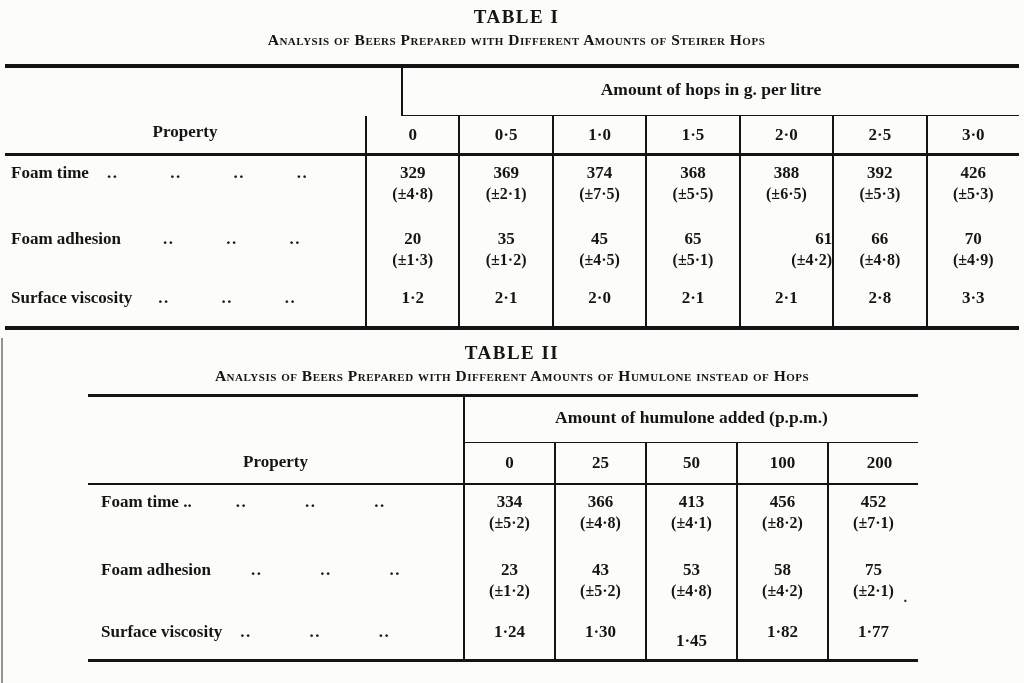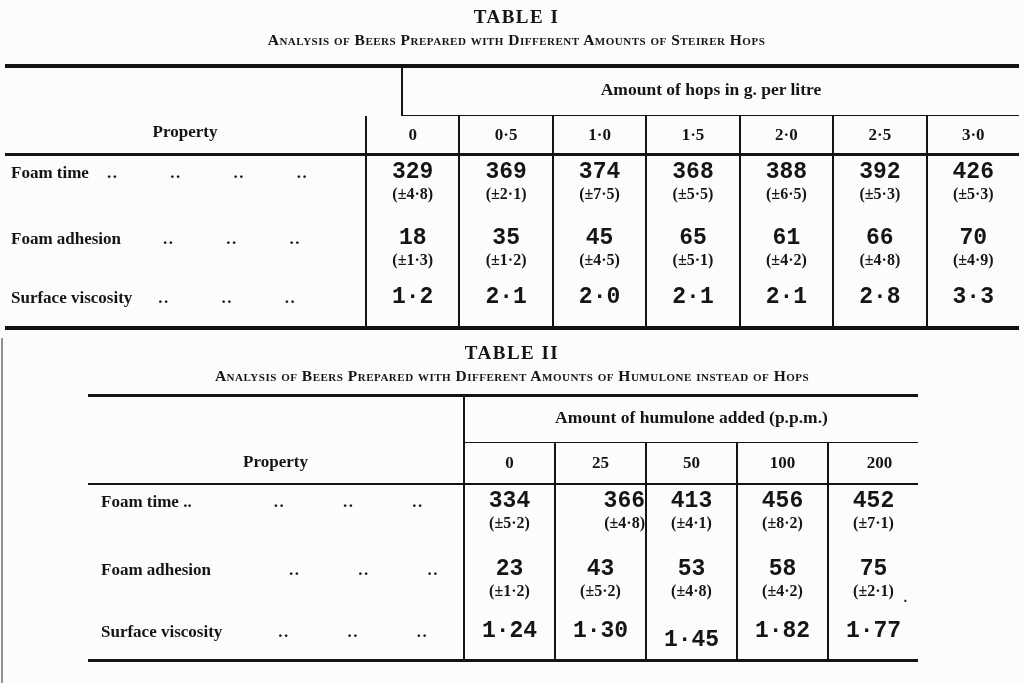--- a/index.html
+++ b/index.html
@@ -68,37 +68,37 @@
 
   .label-cell {
     display: flex;
     align-items: flex-start;
     font-size: 17px;
     font-weight: bold;
     padding-top: 7px;
     white-space: nowrap;
   }
   .t1 .label-cell { padding-left: 6px; }
-  .t2 .label-cell { padding-left: 13px; gap: 38px; }
+  .t2 .label-cell { padding-left: 13px; }
   .dots {
     font-weight: bold;
     letter-spacing: 1.5px;
     word-spacing: 46px;
     padding-left: 18px;
   }
   .t2 .dots { word-spacing: 52px; padding-left: 14px; }
 
   .data-cell {
     display: flex;
     flex-direction: column;
     align-items: center;
     padding-top: 6px;
     font-weight: bold;
   }
-  .val { font-size: 23px; line-height: 21px; font-family: Liberation Mono, monospace; }
+  .val { font-size: 17px; line-height: 21px; }
   .err { font-size: 16px; line-height: 21px; }
 
   
   .t1 {
     margin: 15px 5px 0 5px;
     width: 1014px;
     grid-template-columns: 360px repeat(7, 1fr);
     grid-template-rows: 48px 40px 66px 59px 45px;
   }
 
@@ -181,36 +181,36 @@
     <div class="cell dc data-cell" style="grid-area:3/8;">
         <div class="val">426</div>
         <div class="err">(±5·3)</div>
       </div>
 
     <div class="cell label-cell" style="grid-area:4/1;">
       <span>Foam adhesion</span>
       <span class="dots" style="padding-left:42px;">.. .. ..</span>
     </div>
     <div class="cell dc data-cell" style="grid-area:4/2;">
-        <div class="val">18</div>
+        <div class="val">20</div>
         <div class="err">(±1·3)</div>
       </div>
     <div class="cell dc data-cell" style="grid-area:4/3;">
         <div class="val">35</div>
         <div class="err">(±1·2)</div>
       </div>
     <div class="cell dc data-cell" style="grid-area:4/4;">
         <div class="val">45</div>
         <div class="err">(±4·5)</div>
       </div>
     <div class="cell dc data-cell" style="grid-area:4/5;">
         <div class="val">65</div>
         <div class="err">(±5·1)</div>
       </div>
-    <div class="cell dc data-cell" style="grid-area:4/6;">
+    <div class="cell dc data-cell" style="grid-area:4/6;align-items:flex-end;">
         <div class="val">61</div>
         <div class="err">(±4·2)</div>
       </div>
     <div class="cell dc data-cell" style="grid-area:4/7;">
         <div class="val">66</div>
         <div class="err">(±4·8)</div>
       </div>
     <div class="cell dc data-cell" style="grid-area:4/8;">
         <div class="val">70</div>
         <div class="err">(±4·9)</div>
@@ -259,21 +259,21 @@
     <div class="cell col-head dc" style="grid-area:2/6;padding-left:12px;">200</div>
 
     <div class="cell label-cell" style="grid-area:3/1;">
       <span>Foam time ..</span>
       <span class="dots" style="padding-left:44px;">.. .. ..</span>
     </div>
     <div class="cell dc data-cell" style="grid-area:3/2;">
         <div class="val">334</div>
         <div class="err">(±5·2)</div>
       </div>
-    <div class="cell dc data-cell" style="grid-area:3/3;align-items:flex-end;">
+    <div class="cell dc data-cell" style="grid-area:3/3;">
         <div class="val">366</div>
         <div class="err">(±4·8)</div>
       </div>
     <div class="cell dc data-cell" style="grid-area:3/4;">
         <div class="val">413</div>
         <div class="err">(±4·1)</div>
       </div>
     <div class="cell dc data-cell" style="grid-area:3/5;">
         <div class="val">456</div>
         <div class="err">(±8·2)</div>

